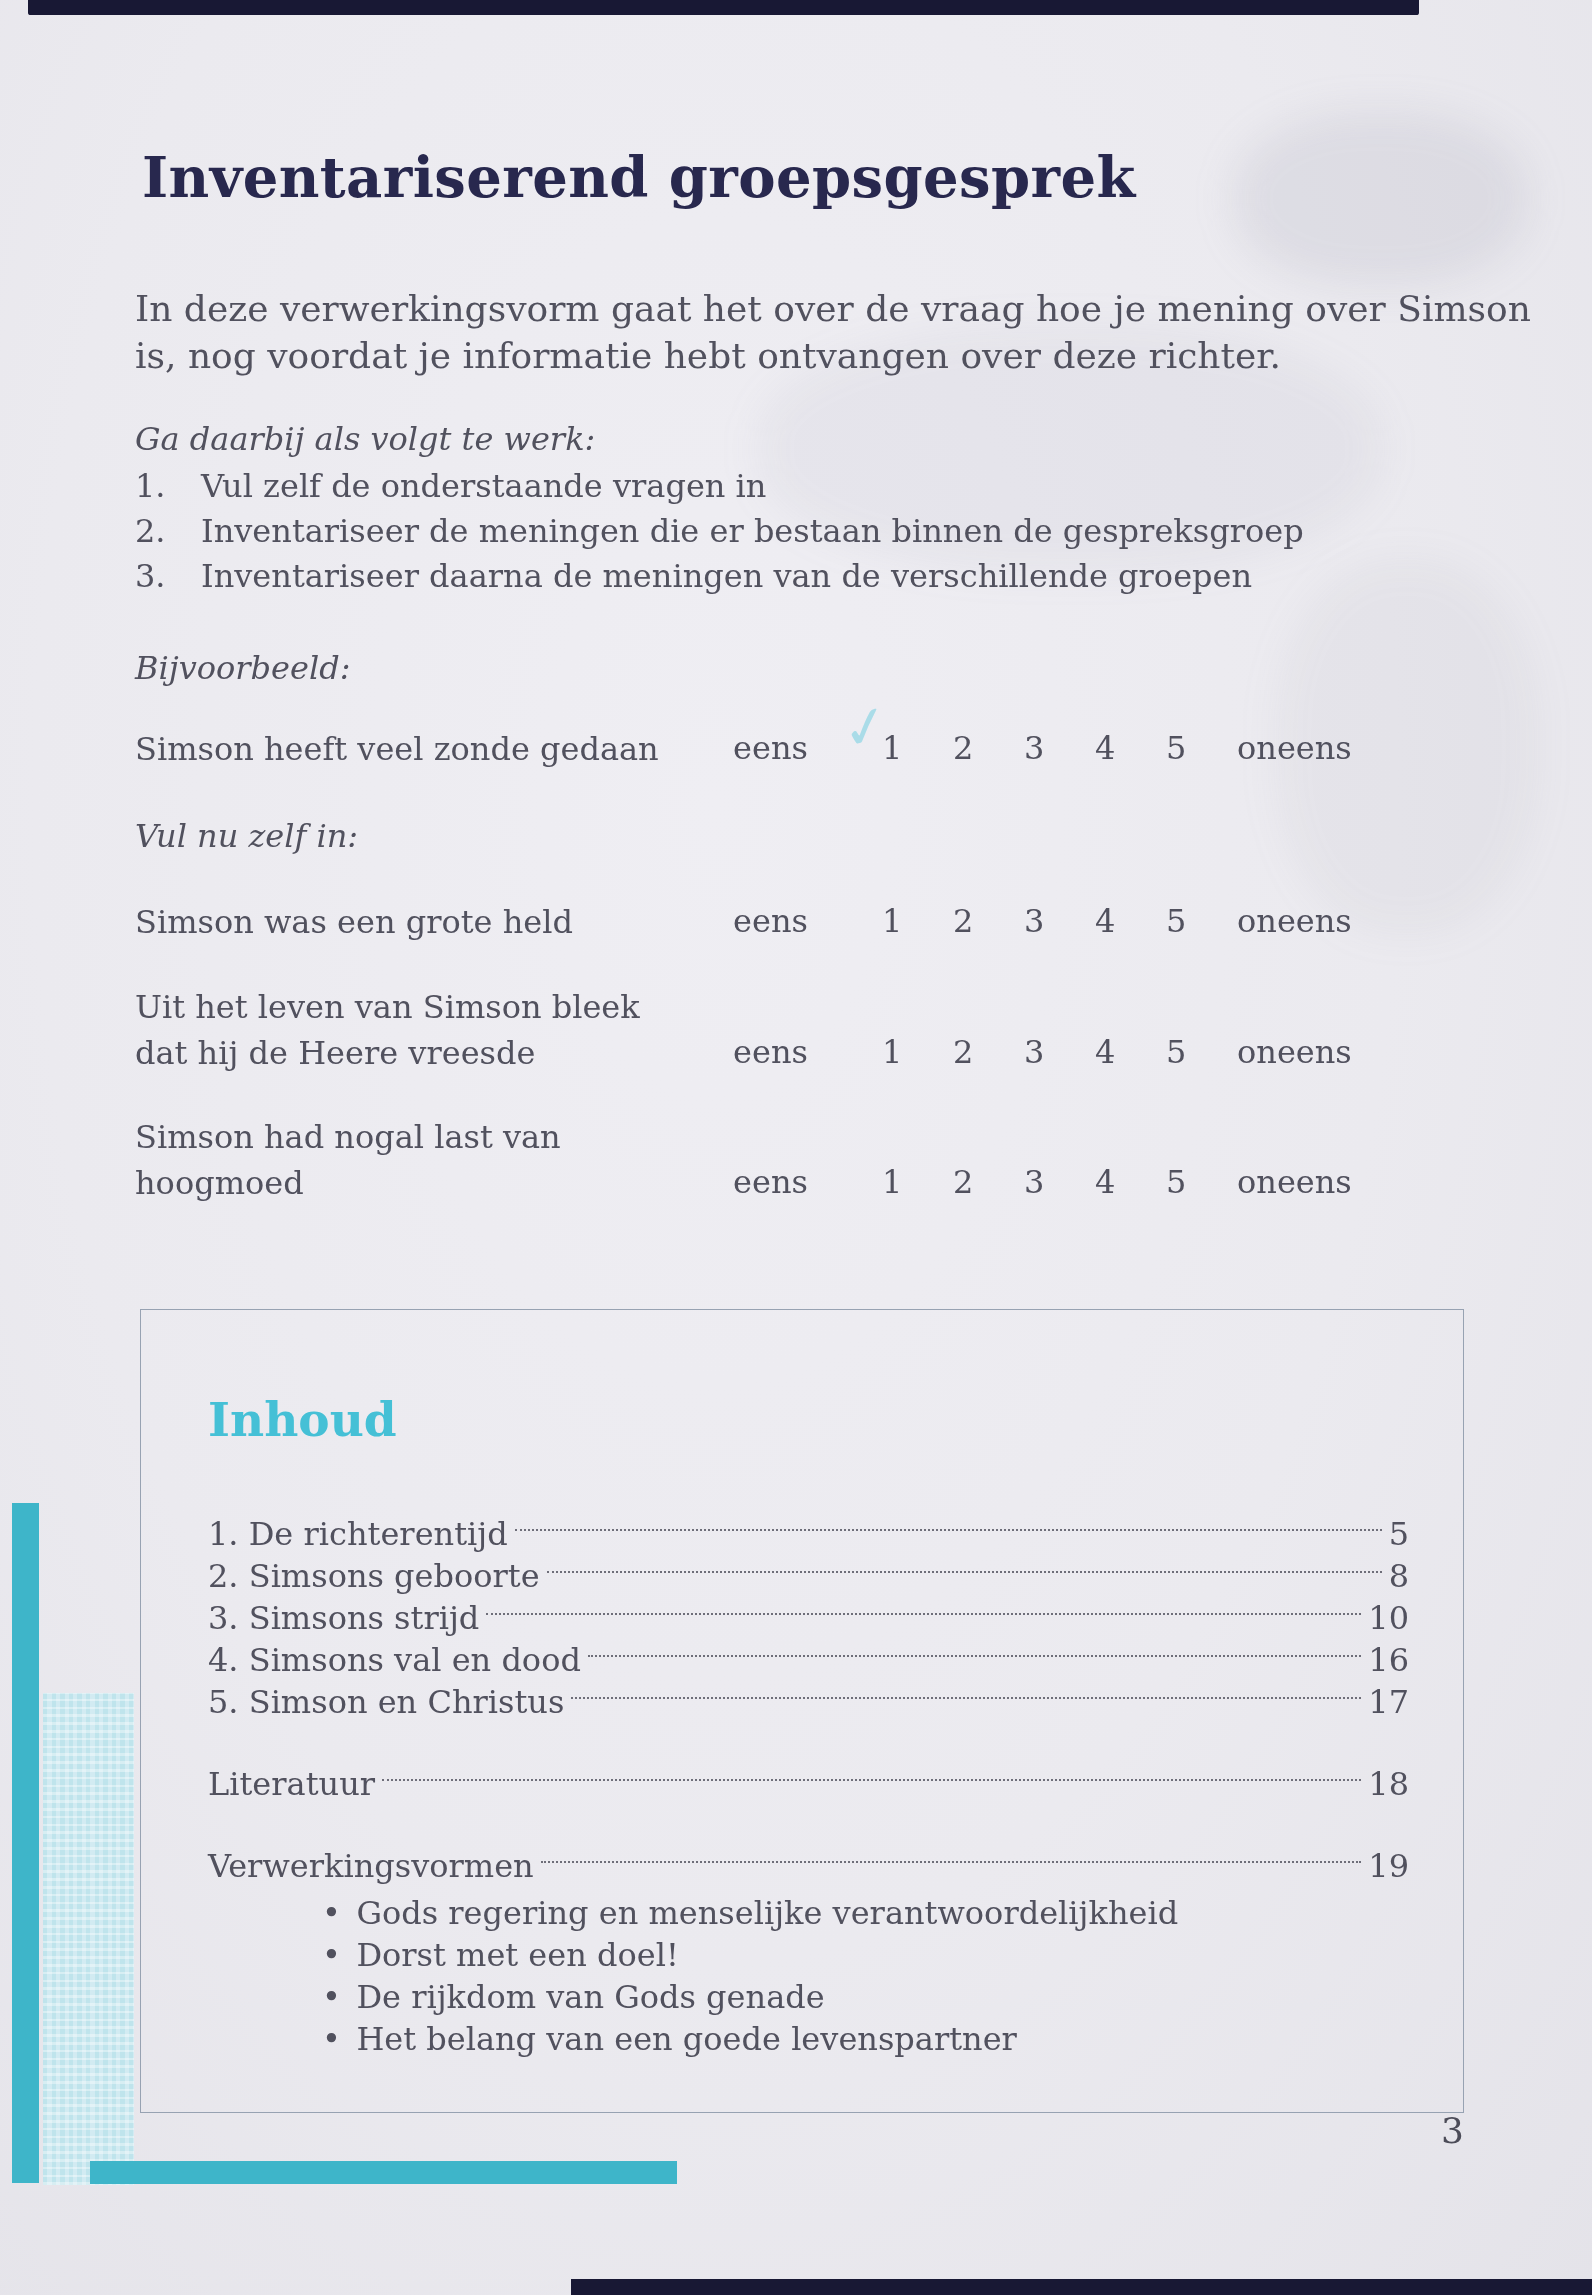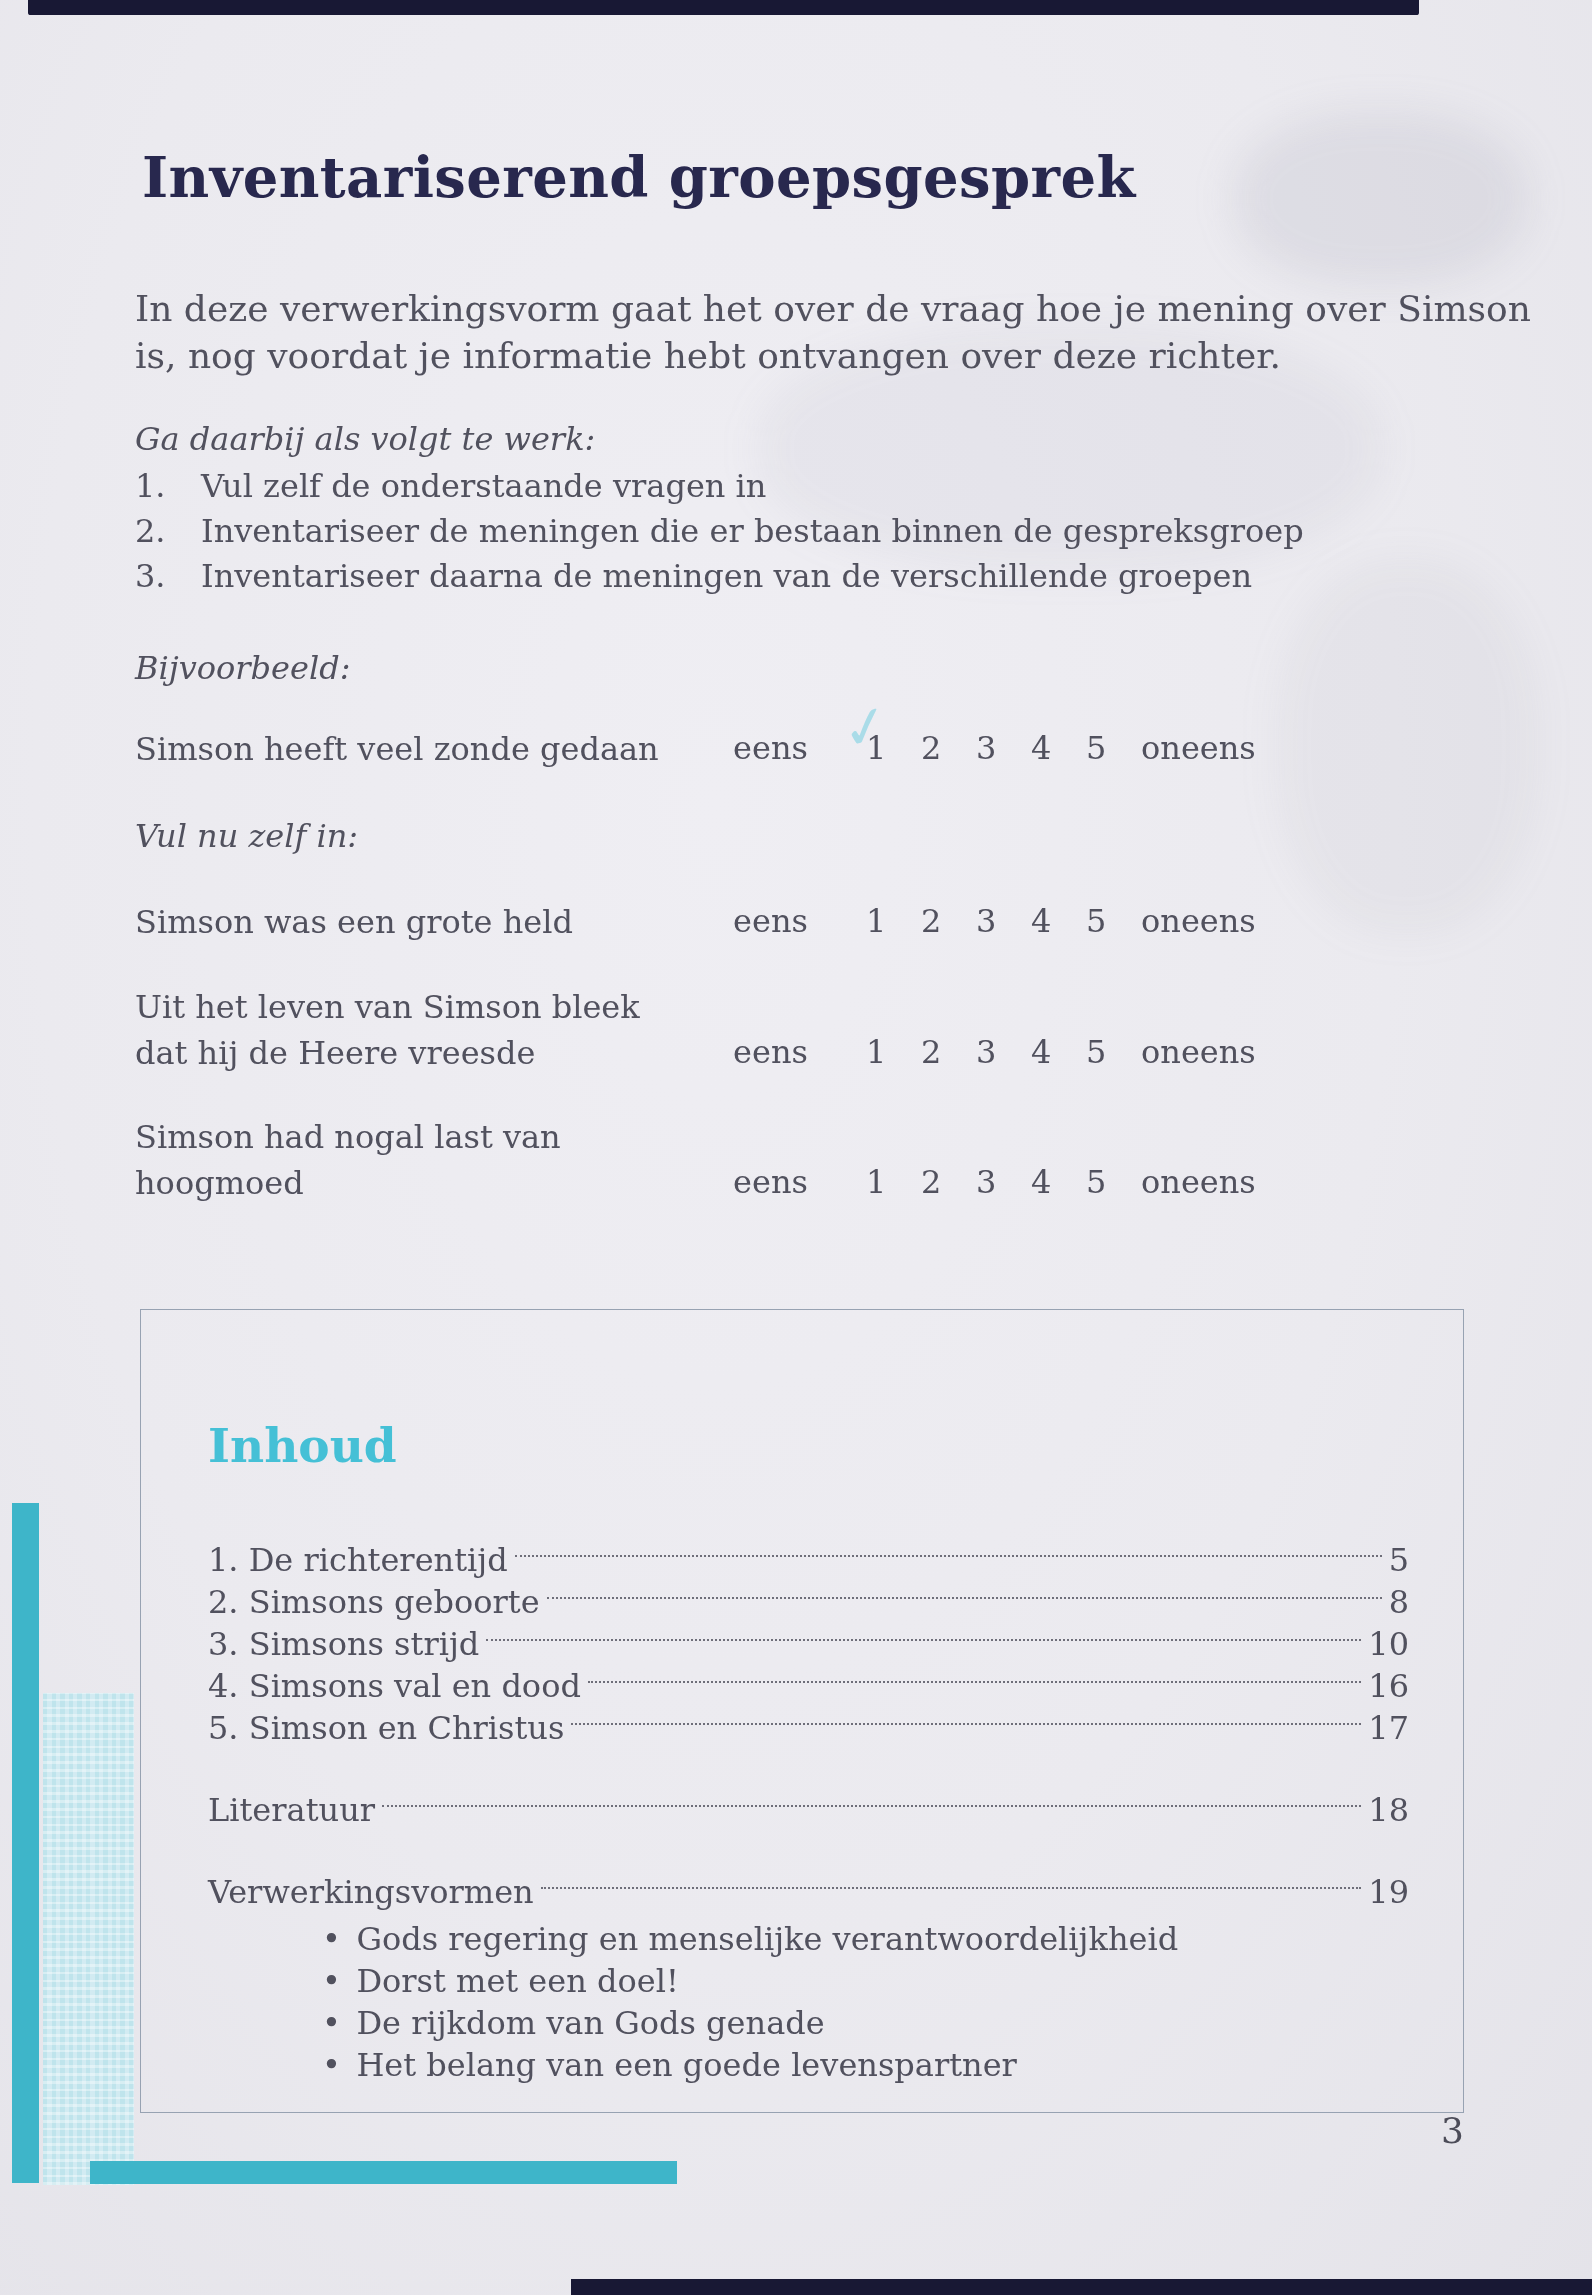--- a/index.html
+++ b/index.html
@@ -38,30 +38,30 @@
   .li-num    { width:66px; }
 
   
   .q-row { position:absolute; left:135px; width:1333px; height:45px; font-size:32px; }
   #row-example { top:727px; }
   #row-q1 { top:900px; }
   #row-q2 { top:1031px; }
   #row-q3 { top:1161px; }
   .statement { position:absolute; left:0; bottom:0; line-height:46px; white-space:nowrap; }
   .statement span:empty { display:none; }
-  .rating { position:absolute; left:598px; bottom:1.7px; display:flex; align-items:baseline; line-height:43px; }
+  .rating { position:absolute; left:598px; bottom:1.7px; display:flex; align-items:baseline; line-height:43px;gap:16px; }
   .r-agree { width:133px; }
   .r-num   { width:55px; }
   .check { position:absolute; left:109px; top:-21px; font-size:57px; font-weight:bold;
            color:#a3dbe8; transform:rotate(-12deg); opacity:.9;
            font-family:"DejaVu Sans","Liberation Sans",sans-serif; }
 
   
   .toc-box { position:absolute; left:140px; top:1309px; width:1324px; height:804px;
-             border:1.7px solid #97a2b2; box-sizing:border-box; padding:108px 54px 0 67px; }
+             border:1.7px solid #97a2b2; box-sizing:border-box; padding:82px 54px 0 67px; }
   .inhoud { margin:0 0 66px 0; font-size:47px; line-height:55px; font-weight:bold; color:#45c0d6; }
   .toc-row { display:flex; align-items:center; height:42px; font-size:32px; }
   .dots { flex:1; border-bottom:2.6px dotted #6e6e79; margin:0 7px 8.6px; }
   .toc-page { white-space:nowrap; }
   .toc-label { white-space:nowrap; }
   .sec-gap { margin-top:40px; }
   .toc-bullets { margin-top:2.6px; }
   .toc-bullet { display:flex; align-items:flex-end; height:42px; padding-left:114px; font-size:32px; }
   .bullet-glyph { margin-right:15.5px; }
 

